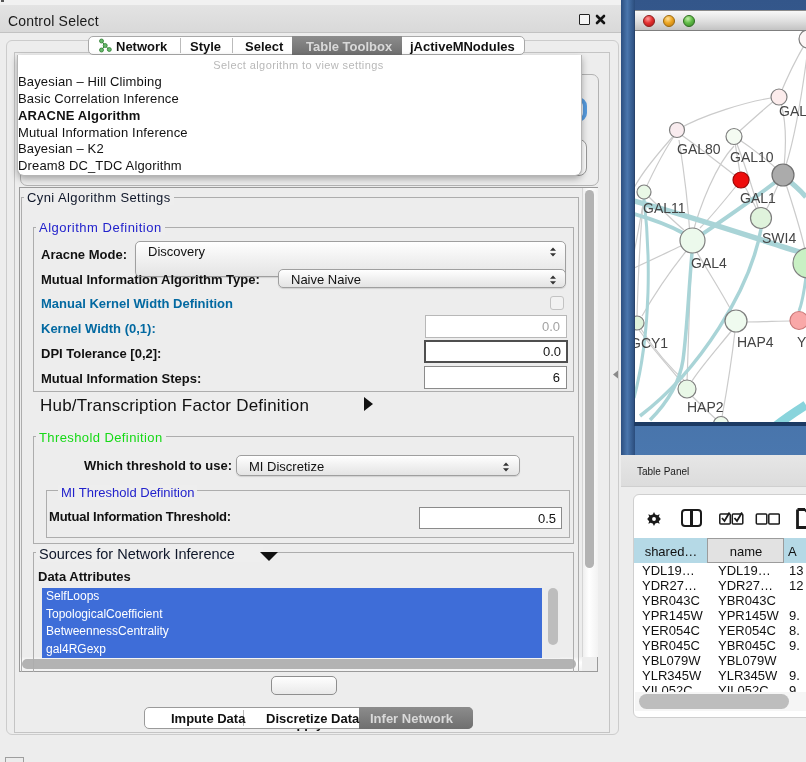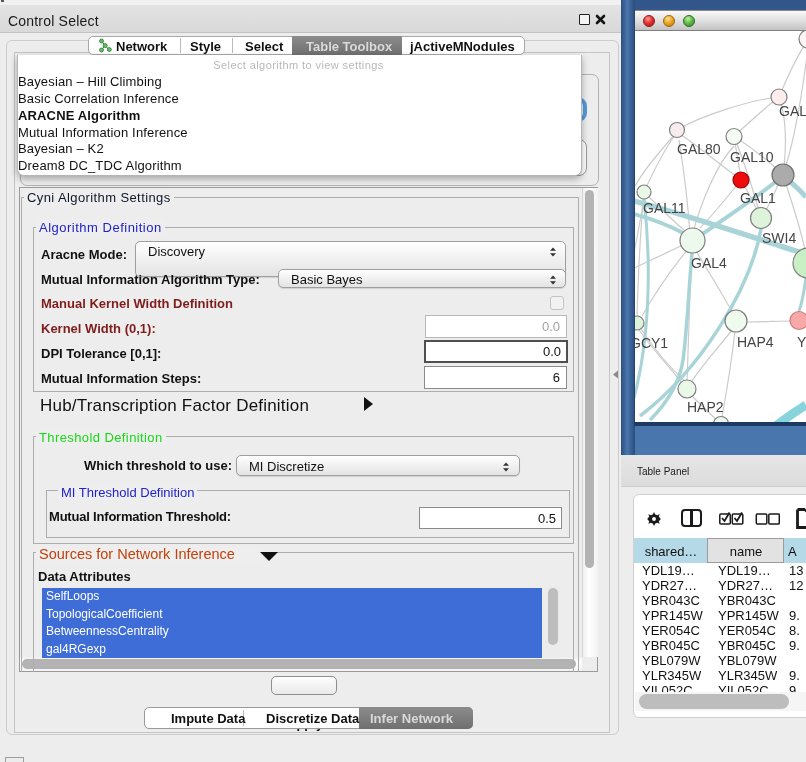--- a/index.html
+++ b/index.html
@@ -1,20 +1,20 @@
 <!DOCTYPE html>
 <html><head><meta charset="utf-8">
 <style>
 html,body{margin:0;padding:0}
 body{width:806px;height:762px;overflow:hidden;position:relative;background:#eeeeee;
  font-family:"Liberation Sans",sans-serif;-webkit-font-smoothing:antialiased}
 .abs{position:absolute}
 .t13{font-size:13px;color:#111}
 .b13{font-size:13px;font-weight:bold;color:#111}
-.gray{color:#7f1d1d}
+.gray{color:#0369a1}
 .field{position:absolute;background:#fff;font-size:13px;text-align:right;box-sizing:border-box}
 .combo{position:absolute;border:1px solid #9f9f9f;border-radius:5px;
  background:linear-gradient(#ffffff,#f2f2f2 45%,#e4e4e4);box-sizing:border-box;
  box-shadow:0 1px 1px rgba(0,0,0,0.12)}
 .combo .ctx{position:absolute;left:12px;top:2px;font-size:13px;color:#111}
 .arr{position:absolute;width:9px;height:13px}
 .gbox{position:absolute;border:1px solid #adadad;box-sizing:border-box}
 .gtitle{position:absolute;background:#eeeeee;padding:0 3px;font-size:13px}
 </style></head>
 <body>
@@ -71,30 +71,30 @@
 
 <div class="abs b13" style="left:41px;top:247px">Aracne Mode:</div>
 <div class="combo" style="left:135px;top:241px;width:431px;height:36px">
  <span class="ctx">Discovery</span>
  <svg class="arr" style="right:7px;top:5px" width="8" height="10">
       <path d="M1 3.8 L4 0.5 L7 3.8 Z M1 6.2 L4 9.5 L7 6.2 Z" fill="#333"></path>
     </svg>
   </div>
 <div class="abs b13" style="left:41px;top:272px">Mutual Information Algorithm Type:</div>
 <div class="combo" style="left:278px;top:269px;width:288px;height:19px">
- <span class="ctx">Basic Bayes</span>
+ <span class="ctx">Naive Naive</span>
  <svg class="arr" style="right:7px;top:5px" width="8" height="10">
       <path d="M1 3.8 L4 0.5 L7 3.8 Z M1 6.2 L4 9.5 L7 6.2 Z" fill="#333"></path>
     </svg>
   </div>
 <div class="abs b13 gray" style="left:41px;top:296px">Manual Kernel Width Definition</div>
 <div class="abs" style="left:550px;top:296px;width:14px;height:14px;border:1px solid #c3c3c3;border-radius:3px;background:#f2f2f2;box-sizing:border-box"></div>
 <div class="abs b13 gray" style="left:41px;top:321px">Kernel Width (0,1):</div>
 <div class="field" style="left:425px;top:315px;width:142px;height:23px;border:1px solid #b8b8b8;color:#a3a3a3;padding:3px 6px 0 0">0.0</div>
-<div class="abs b13" style="left:41px;top:346px">DPI Tolerance [0,1]:</div>
+<div class="abs b13" style="left:41px;top:346px">DPI Tolerance [0,2]:</div>
 <div class="field" style="left:424px;top:340px;width:144px;height:23px;border:2px solid #4f4f4f;color:#111;padding:2px 5px 0 0">0.0</div>
 <div class="abs b13" style="left:41px;top:371px">Mutual Information Steps:</div>
 <div class="field" style="left:424px;top:366px;width:143px;height:23px;border:1px solid #8b8b8b;color:#111;padding:3px 6px 0 0">6</div>
 
 <div class="abs" style="left:40px;top:396px;font-size:17px;letter-spacing:0.2px;color:#111">Hub/Transcription Factor Definition</div>
 <svg class="abs" style="left:362px;top:397px" width="12" height="14">
     <path d="M2 0 L11 7 L2 14 Z" fill="#111"></path>
   </svg>
 
 <div class="gbox" style="left:33px;top:436px;width:541px;height:108px"></div>
@@ -106,21 +106,21 @@
       <path d="M1 3.8 L4 0.5 L7 3.8 Z M1 6.2 L4 9.5 L7 6.2 Z" fill="#333"></path>
     </svg>
   </div>
 
 <div class="gbox" style="left:46px;top:490px;width:524px;height:48px"></div>
 <div class="gtitle" style="left:58px;top:485px;color:#2222cc">MI Threshold Definition</div>
 <div class="abs b13" style="left:49px;top:509px;letter-spacing:-0.2px">Mutual Information Threshold:</div>
 <div class="field" style="left:419px;top:507px;width:143px;height:22px;border:1px solid #8b8b8b;color:#111;padding:3px 5px 0 0">0.5</div>
 
 <div class="gbox" style="left:33px;top:552px;width:541px;height:120px;border-bottom:none"></div>
-<div class="gtitle" style="left:36px;top:546px;color:#c2410c;font-size:14.5px;padding-right:28px">Sources for Network Inference</div>
+<div class="gtitle" style="left:36px;top:546px;color:#0f172a;font-size:14.5px;padding-right:28px">Sources for Network Inference</div>
 <svg class="abs" style="left:259px;top:551px" width="20" height="11">
     <path d="M1 1 L19 1 L10 10 Z" fill="#111"></path>
   </svg>
 <div class="abs b13" style="left:38px;top:569px">Data Attributes</div>
 <div class="abs" style="left:42px;top:588px;width:500px;height:70px;background:#3e6dd8;color:#fff;font-size:12px;line-height:17.5px;padding-left:4px;box-sizing:border-box">SelfLoops<br>TopologicalCoefficient<br>BetweennessCentrality<br>gal4RGexp</div>
 <div class="abs" style="left:545px;top:586px;width:15px;height:72px;background:#ececec"></div>
 <div class="abs" style="left:548px;top:588px;width:10px;height:57px;background:#bdbdbd;border-radius:5px"></div>
 
 <div class="abs" style="left:271px;top:676px;width:66px;height:19px;border:1px solid #8e8e8e;border-radius:5px;background:linear-gradient(#fefefe,#e9e9e9);box-sizing:border-box"></div>
 <div class="abs b13" style="left:287px;top:716px;font-weight:bold">Apply</div>

